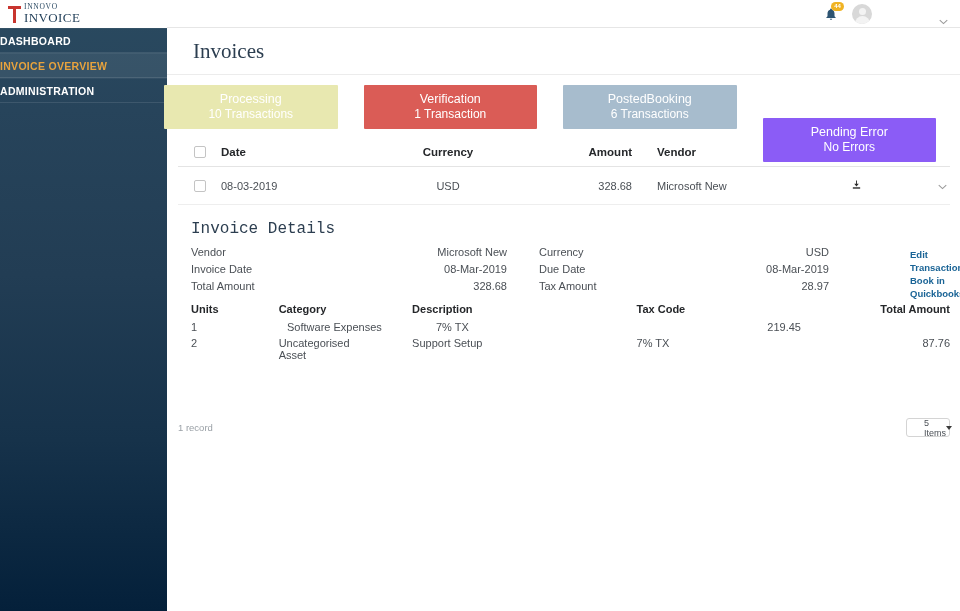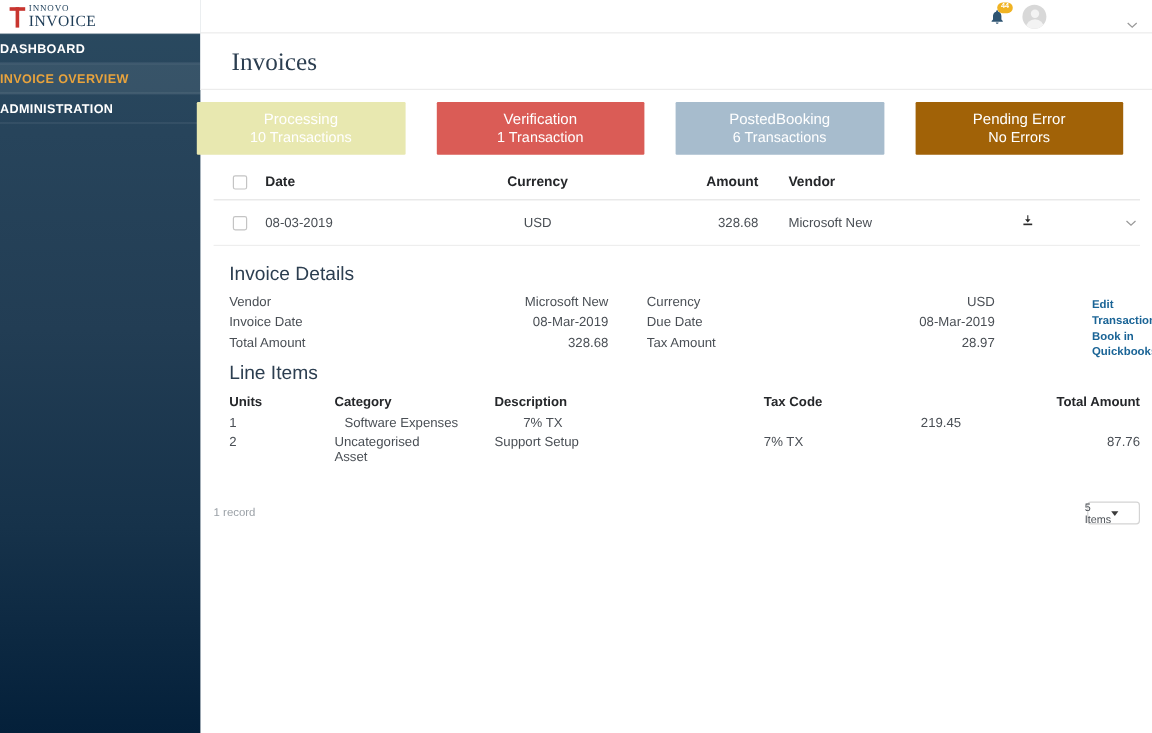--- a/index.html
+++ b/index.html
@@ -229,21 +229,21 @@
   .dl-icon { cursor: pointer; }
   .row-caret { cursor: pointer; }
 
   
   .details {
     position: absolute;
     left: 191px; top: 220px;
     width: 759px;
   }
   .section-title {
-    font-family: Liberation Sans, sans-serif;
+    font-family: Liberation Mono, monospace;
     font-size: 16px;
     color: #2c3e50;
     margin-bottom: 8px;
   }
   .detail-grid {
     display: grid;
     grid-template-columns: 180px 136px 32px 145px 145px;
     row-gap: 5px;
     font-size: 11px;
     color: #4a4f55;
@@ -296,21 +296,21 @@
   }
   .page-size {
     position: absolute;
     right: 0; top: 0;
     width: 44px; height: 19px;
     border: 1px solid #d4d4d4;
     border-radius: 3px;
     background: #ffffff;
     display: flex;
     align-items: center;
-    justify-content: flex-end;
+    justify-content: space-between;
     padding: 0 17px;
     font-size: 9px;
     color: #4a4f55;
     cursor: pointer;
   }
   .tri-down {
     width: 0; height: 0;
     border-left: 3.5px solid transparent;
     border-right: 3.5px solid transparent;
     border-top: 4px solid #3b3b3b;
@@ -380,21 +380,21 @@
       <span class="c-sub">10 Transactions</span>
     </div>
     <div class="card" style="background: rgb(218, 92, 86);">
       <span class="c-title">Verification</span>
       <span class="c-sub">1 Transaction</span>
     </div>
     <div class="card" style="background: rgb(167, 188, 205);">
       <span class="c-title">PostedBooking</span>
       <span class="c-sub">6 Transactions</span>
     </div>
-    <div class="card" style="background: #a16207;">
+    <div class="card" style="background: #8b5cf6; margin-top: 33px;">
       <span class="c-title">Pending Error</span>
       <span class="c-sub">No Errors</span>
     </div>
   </div>
 
   <div class="table-wrap">
 
     <div class="thead">
       <div class="c-check">
         <span class="checkbox"></span>
@@ -456,21 +456,20 @@
       <div class="dv">28.97</div>
     </div>
 
     <div class="detail-actions">
       <a style="color: rgb(26, 100, 150);">Edit Transaction</a>
       <a style="color: rgb(26, 100, 150);">Book in Quickbooks</a>
     </div>
   </div>
 
   <div class="lineitems">
-    <div class="section-title">Line Items</div>
 
     <div class="li-head">
       <div class="li-units">Units</div>
       <div class="li-cat">Category</div>
       <div class="li-desc">Description</div>
       <div class="li-tax">Tax Code</div>
       <div class="li-total">Total Amount</div>
     </div>
 
     <div class="li-row">

